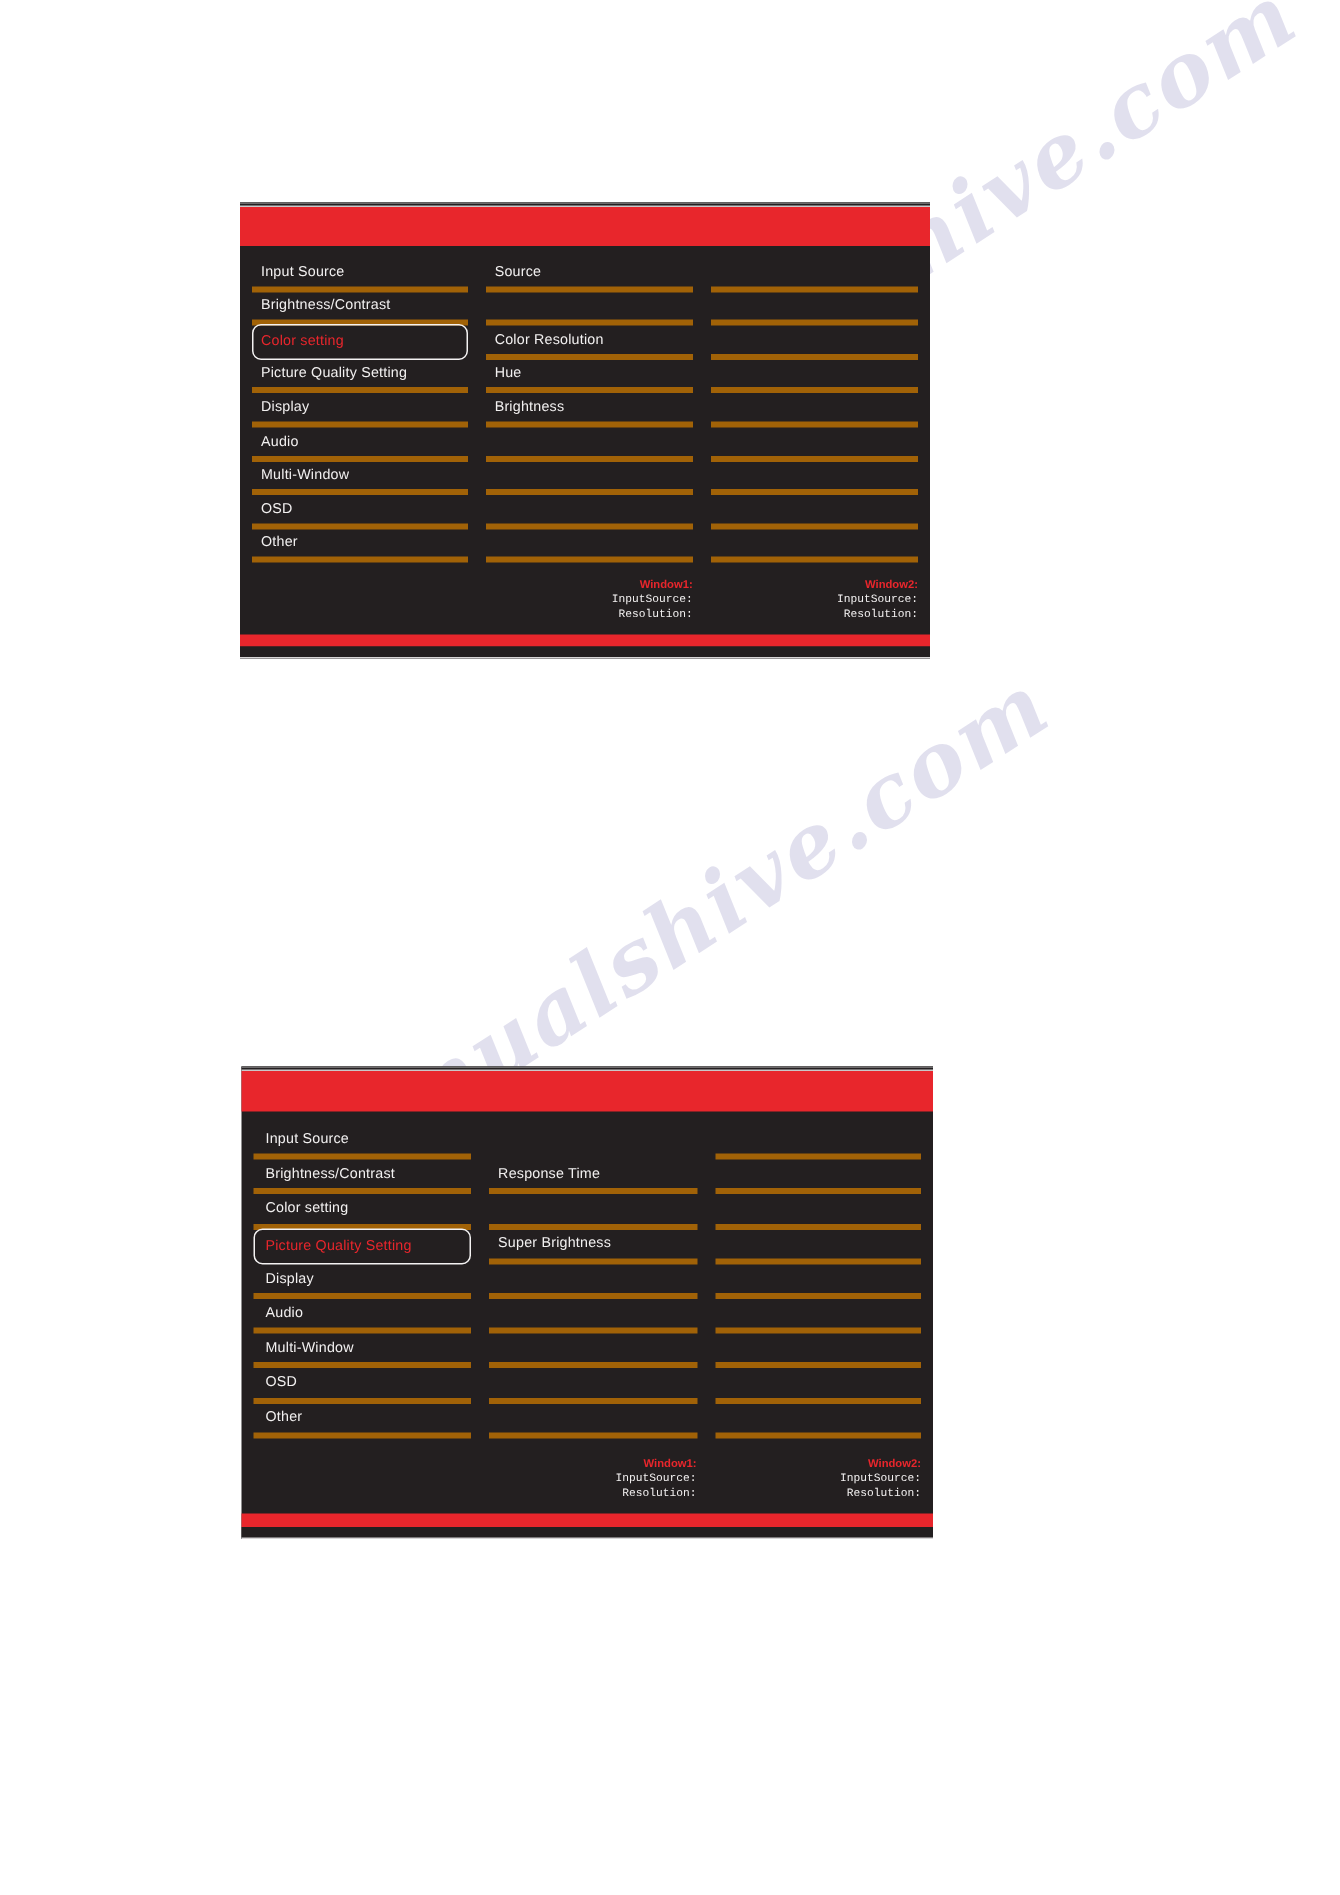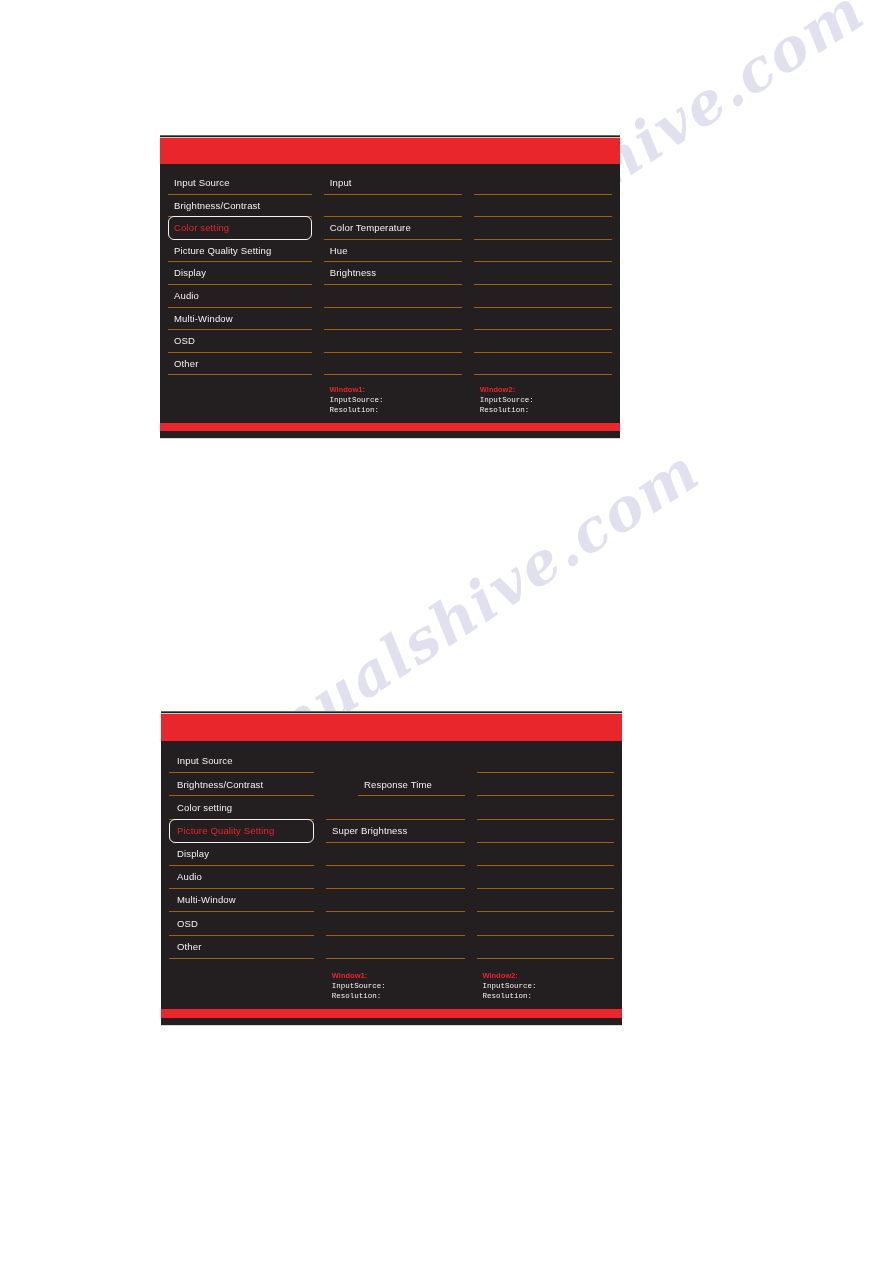--- a/index.html
+++ b/index.html
@@ -46,21 +46,21 @@
     border-bottom: 1px solid #d8d6d7;
     box-sizing: border-box;
   }
 
   
   .col {
     box-sizing: border-box;
   }
   .row {
     box-sizing: border-box;
-    border-bottom: 1px solid #a16207;
+    border-bottom: 4px solid #a16207;
     position: relative;
     display: flex;
     align-items: center;
   }
   .row.noline {
     border-bottom: 1px solid transparent;
   }
   .row-label {
     color: #f2f0f0;
     font-size: 9.5px;
@@ -85,20 +85,21 @@
     color: #e8262c;
     position: relative;
     z-index: 2;
   }
 
   
   .status-area {
     display: flex;
     width: 100%;
     box-sizing: border-box;
+    text-align: right;
   }
   .status-col {
     box-sizing: border-box;
   }
   .status-title {
     color: #e8262c;
     font-size: 7.5px;
     font-weight: bold;
     line-height: 10px;
     white-space: nowrap;
@@ -179,27 +180,27 @@
       <div class="row" style="height:22.6px; padding-left:6px;">
         <span class="row-label">OSD</span>
       </div>
       <div class="row" style="height:22.6px; padding-left:6px;">
         <span class="row-label">Other</span>
       </div>
     </div>
 
     <div class="col" style="width:146px; margin-left:12px;">
       <div class="row" style="height:22.6px; padding-left:6px;">
-        <span class="row-label">Input</span>
-      </div>
-      <div class="row" style="height:22.6px; padding-left:6px;">
-        <span class="row-label"></span>
-      </div>
-      <div class="row" style="height:22.6px; padding-left:6px;">
-        <span class="row-label">Color Temperature</span>
+        <span class="row-label">Source</span>
+      </div>
+      <div class="row" style="height:22.6px; padding-left:6px;">
+        <span class="row-label"></span>
+      </div>
+      <div class="row" style="height:22.6px; padding-left:6px;">
+        <span class="row-label">Color Resolution</span>
       </div>
       <div class="row" style="height:22.6px; padding-left:6px;align-items:center;">
         <span class="row-label">Hue</span>
       </div>
       <div class="row" style="height:22.6px; padding-left:6px;">
         <span class="row-label">Brightness</span>
       </div>
       <div class="row" style="height:22.6px; padding-left:6px;">
         <span class="row-label"></span>
       </div>
@@ -299,21 +300,21 @@
       </div>
       <div class="row" style="height:23.2px; padding-left:8px;">
         <span class="row-label">Other</span>
       </div>
     </div>
 
     <div class="col" style="width:146px; margin-left:12px;">
       <div class="row noline" style="height:23.2px; padding-left:6px;">
         <span class="row-label"></span>
       </div>
-      <div class="row" style="height:23.2px; padding-left:6px;margin-left:32px;">
+      <div class="row" style="height:23.2px; padding-left:6px;">
         <span class="row-label">Response Time</span>
       </div>
       <div class="row" style="height:23.2px; padding-left:6px;">
         <span class="row-label"></span>
       </div>
       <div class="row" style="height:23.2px; padding-left:6px;">
         <span class="row-label">Super Brightness</span>
       </div>
       <div class="row" style="height:23.2px; padding-left:6px;">
         <span class="row-label"></span>

